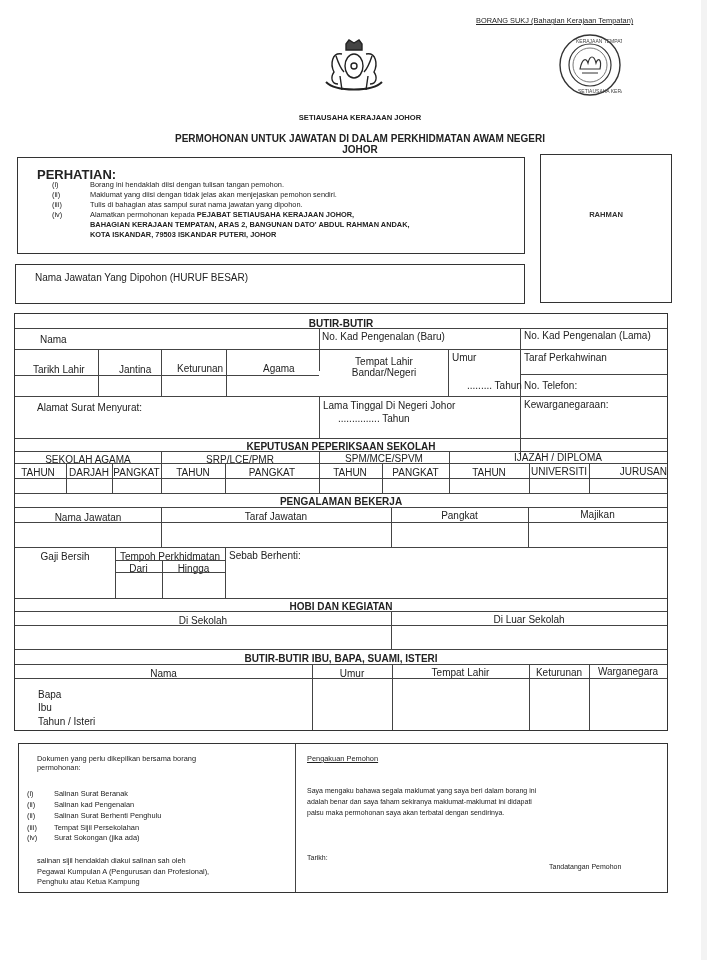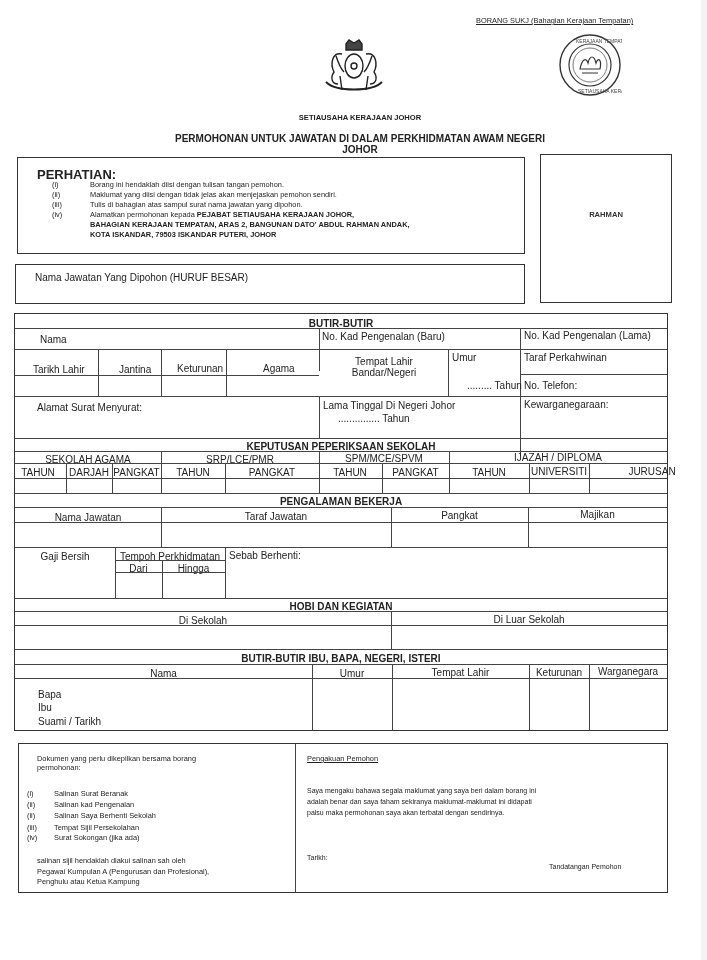--- a/index.html
+++ b/index.html
@@ -131,21 +131,21 @@
   <div class="lbl" style="left:146px;top:153px;width:64px;text-align:center;">TAHUN</div>
   <div class="vl" style="left:210px;top:149px;height:30px;"></div>
   <div class="lbl" style="left:210px;top:153px;width:94px;text-align:center;">PANGKAT</div>
   <div class="lbl" style="left:304px;top:153px;width:62px;text-align:center;">TAHUN</div>
   <div class="vl" style="left:367px;top:149px;height:30px;"></div>
   <div class="lbl" style="left:367px;top:153px;width:67px;text-align:center;">PANGKAT</div>
   <div class="lbl" style="left:434px;top:153px;width:80px;text-align:center;">TAHUN</div>
   <div class="vl" style="left:514px;top:149px;height:30px;"></div>
   <div class="lbl" style="left:514px;top:152px;width:60px;text-align:center;">UNIVERSITI</div>
   <div class="vl" style="left:574px;top:149px;height:30px;"></div>
-  <div class="lbl" style="left:574px;top:152px;width:78px;text-align:center;padding-left:24px;">JURUSAN</div>
+  <div class="lbl" style="left:574px;top:152px;width:78px;text-align:right;">JURUSAN</div>
   <div class="hl" style="left:0;top:164px;width:652px;"></div>
   <div class="hl" style="left:0;top:179px;width:652px;"></div>
 
   <div class="lbl b" style="left:0;top:182px;width:652px;text-align:center;">PENGALAMAN BEKERJA</div>
   <div class="hl" style="left:0;top:193px;width:652px;"></div>
   <div class="lbl" style="left:0;top:198px;width:146px;text-align:center;">Nama Jawatan</div>
   <div class="vl" style="left:146px;top:193px;height:40px;"></div>
   <div class="lbl" style="left:146px;top:197px;width:230px;text-align:center;">Taraf Jawatan</div>
   <div class="vl" style="left:376px;top:193px;height:40px;"></div>
   <div class="lbl" style="left:376px;top:196px;width:137px;text-align:center;">Pangkat</div>
@@ -166,47 +166,47 @@
   <div class="hl" style="left:0;top:284px;width:652px;"></div>
 
   <div class="lbl b" style="left:0;top:287px;width:652px;text-align:center;">HOBI DAN KEGIATAN</div>
   <div class="hl" style="left:0;top:297px;width:652px;"></div>
   <div class="lbl" style="left:0;top:301px;width:376px;text-align:center;">Di Sekolah</div>
   <div class="vl" style="left:376px;top:297px;height:38px;"></div>
   <div class="lbl" style="left:376px;top:300px;width:276px;text-align:center;">Di Luar Sekolah</div>
   <div class="hl" style="left:0;top:311px;width:652px;"></div>
   <div class="hl" style="left:0;top:335px;width:652px;"></div>
 
-  <div class="lbl b" style="left:0;top:339px;width:652px;text-align:center;">BUTIR-BUTIR IBU, BAPA, NEGERI, ISTERI</div>
+  <div class="lbl b" style="left:0;top:339px;width:652px;text-align:center;">BUTIR-BUTIR IBU, BAPA, SUAMI, ISTERI</div>
   <div class="hl" style="left:0;top:350px;width:652px;"></div>
   <div class="lbl" style="left:0;top:354px;width:297px;text-align:center;">Nama</div>
   <div class="vl" style="left:297px;top:350px;height:66px;"></div>
   <div class="lbl" style="left:297px;top:354px;width:80px;text-align:center;">Umur</div>
   <div class="vl" style="left:377px;top:350px;height:66px;"></div>
   <div class="lbl" style="left:377px;top:353px;width:137px;text-align:center;">Tempat Lahir</div>
   <div class="vl" style="left:514px;top:350px;height:66px;"></div>
   <div class="lbl" style="left:514px;top:353px;width:60px;text-align:center;">Keturunan</div>
   <div class="vl" style="left:574px;top:350px;height:66px;"></div>
   <div class="lbl" style="left:574px;top:352px;width:78px;text-align:center;">Warganegara</div>
   <div class="hl" style="left:0;top:364px;width:652px;"></div>
   <div class="lbl" style="left:23px;top:375px;">Bapa</div>
   <div class="lbl" style="left:23px;top:388px;">Ibu</div>
-  <div class="lbl" style="left:23px;top:402px;">Suami / Tarikh</div>
+  <div class="lbl" style="left:23px;top:402px;">Tahun / Isteri</div>
 </div>
 
 <div class="box" style="left:18px;top:743px;width:650px;height:150px;">
   <div class="vl" style="left:276px;top:0;height:148px;"></div>
   <div class="abs sm" style="left:18px;top:11px;"><span>Dokumen yang perlu dikepilkan bersama borang</span><br><span>permohonan:</span></div>
 
   <div class="abs sm" style="left:8px;top:46px;">(i)</div>
   <div class="abs sm" style="left:35px;top:46px;">Salinan Surat Beranak</div>
   <div class="abs sm" style="left:8px;top:57px;">(ii)</div>
   <div class="abs sm" style="left:35px;top:57px;">Salinan kad Pengenalan</div>
   <div class="abs sm" style="left:8px;top:68px;">(ii)</div>
-  <div class="abs sm" style="left:35px;top:68px;">Salinan Saya Berhenti Sekolah</div>
+  <div class="abs sm" style="left:35px;top:68px;">Salinan Surat Berhenti Penghulu</div>
   <div class="abs sm" style="left:8px;top:80px;">(iii)</div>
   <div class="abs sm" style="left:35px;top:80px;">Tempat Sijil Persekolahan</div>
   <div class="abs sm" style="left:8px;top:90px;">(iv)</div>
   <div class="abs sm" style="left:35px;top:90px;">Surat Sokongan (jika ada)</div>
 
   <div class="abs sm" style="left:18px;top:112px;line-height:1.45;"><span>salinan sijil hendaklah diakui salinan sah oleh</span><br><span>Pegawai Kumpulan A (Pengurusan dan Profesional),</span><br><span>Penghulu atau Ketua Kampung</span></div>
 
   <div class="abs sm u" style="left:288px;top:11px;">Pengakuan Pemohon</div>
   <div class="abs xs" style="left:288px;top:42px;line-height:1.55;"><span>Saya mengaku bahawa segala maklumat yang saya beri dalam borang ini</span><br><span>adalah benar dan saya faham sekiranya maklumat-maklumat ini didapati</span><br><span>palsu maka permohonan saya akan terbatal dengan sendirinya.</span></div>
   <div class="abs xs" style="left:288px;top:110px;">Tarikh:</div>

